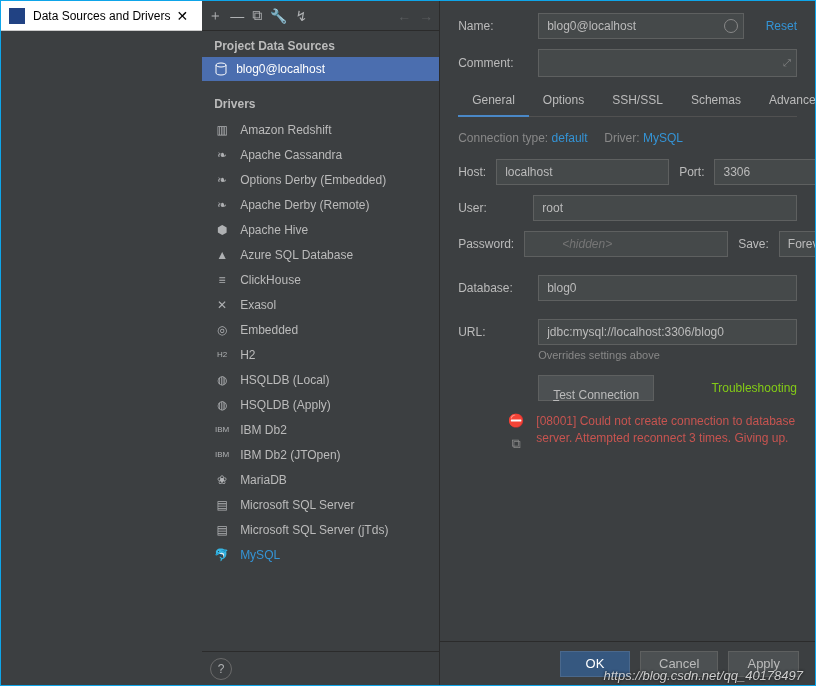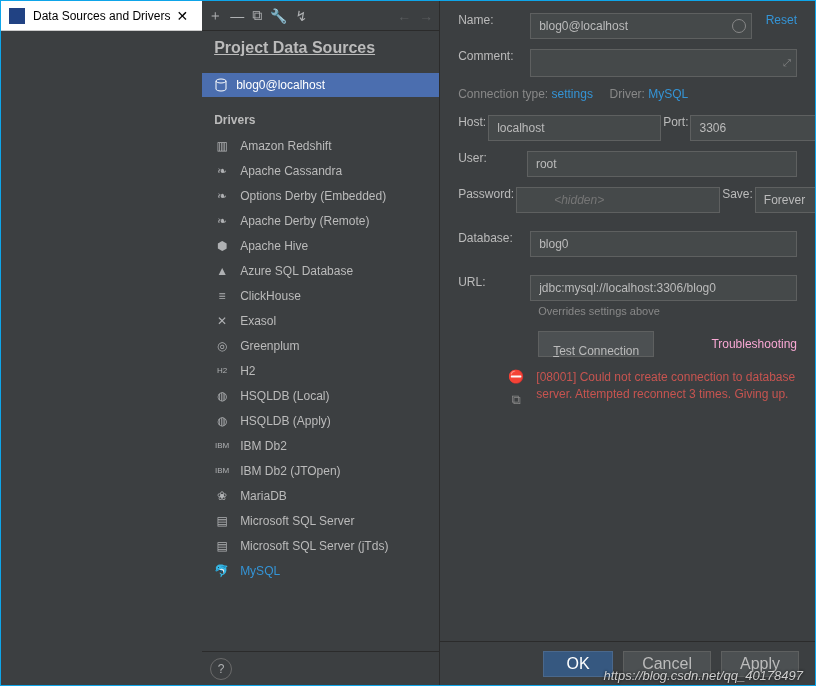--- a/index.html
+++ b/index.html
@@ -8,33 +8,33 @@
 .titlebar { height: 30px; background: #fff; display: flex; align-items: center; padding: 0 8px; color: #000; border-bottom: 1px solid #ccc; }
 .titlebar .icon { width: 16px; height: 16px; background: #214283; margin-right: 8px; }
 .titlebar .title { flex: 1; font-size: 12px; }
 .titlebar .close { font-size: 14px; cursor: pointer; padding: 0 6px; }
 .content { flex: 1; display: flex; overflow: hidden; }
 .sidebar { width: 238px; background: #3c3f41; display: flex; flex-direction: column; border-right: 1px solid #2b2b2b; }
 .toolbar { height: 30px; display: flex; align-items: center; padding: 0 6px; gap: 8px; border-bottom: 1px solid #2b2b2b; }
 .toolbar .tb-icon { color: #afb1b3; font-size: 14px; cursor: pointer; }
 .toolbar .spacer { flex: 1; }
 .toolbar .arrow { color: #5a5d5f; font-size: 14px; }
-.section-header { color: #bbbbbb; font-weight: bold; padding: 8px 12px 16px; font-size: 16px; text-decoration: underline; }
+.section-header { color: #bbbbbb; font-weight: bold; padding: 8px 12px 4px; font-size: 12px; }
 .ds-item { height: 24px; display: flex; align-items: center; padding: 0 12px; gap: 8px; cursor: pointer; font-size: 12px; }
 .ds-item.selected { background: #4b6eaf; color: #fff; }
 .ds-item .ds-icon { width: 14px; height: 14px; display: inline-block; }
 .drivers-list { flex: 1; overflow-y: auto; overflow-x: hidden; }
 .driver-item { height: 25px; display: flex; align-items: center; padding: 0 12px; gap: 10px; color: #bbbbbb; font-size: 12px; cursor: pointer; }
 .driver-item.active .label { color: #3494d6; }
 .driver-item .d-icon { width: 16px; height: 16px; display: flex; align-items: center; justify-content: center; color: #afb1b3; flex-shrink: 0; }
 .help-row { height: 34px; border-top: 1px solid #2b2b2b; display: flex; align-items: center; padding: 0 8px; }
 .help-btn { width: 22px; height: 22px; border-radius: 11px; border: 1px solid #6a6a6a; color: #afb1b3; display: flex; align-items: center; justify-content: center; cursor: pointer; font-size: 12px; }
 .main { flex: 1; display: flex; flex-direction: column; background: #3c3f41; overflow: hidden; }
 .main-body { flex: 1; padding: 12px 18px; overflow-y: auto; color: #bbbbbb; }
-.row { display: flex; align-items: flex-start; margin-bottom: 10px; gap: 2px; }
+.row { display: flex; align-items: center; margin-bottom: 10px; gap: 10px; }
 .row .lbl { width: 70px; color: #bbbbbb; font-size: 12px; }
 .row .lbl-sm { width: 38px; text-align: right; color: #bbbbbb; font-size: 12px; }
 .input { background: #45494a; border: 1px solid #5e6060; color: #bbbbbb; height: 26px; padding: 0 8px; font-size: 12px; }
 .input.name { flex: 1; position: relative; }
 .name-wrap { flex: 1; position: relative; }
 .name-wrap .circle { position: absolute; right: 6px; top: 50%; transform: translateY(-50%); width: 14px; height: 14px; border: 1.5px solid #888; border-radius: 50%; }
 .input.comment { flex: 1; height: 28px; }
 .comment-wrap { flex: 1; position: relative; }
 .comment-wrap .expand { position: absolute; right: 6px; top: 50%; transform: translateY(-50%); color: #888; font-size: 10px; }
 .reset-link { color: #3494d6; font-size: 12px; cursor: pointer; margin-left: 12px; }
@@ -48,28 +48,28 @@
 .input.user { width: 282px; }
 .input.pw { width: 282px; font-style: italic; color: #777; padding-left: 37px; }
 .select { background: #45494a; border: 1px solid #5e6060; color: #bbbbbb; height: 26px; padding: 0 22px 0 8px; font-size: 12px; width: 110px; position: relative; display: flex; align-items: center; }
 .select::after { content: "▾"; position: absolute; right: 6px; color: #999; }
 .input.db { flex: 1; max-width: 460px; }
 .input.url { flex: 1; max-width: 460px; }
 .hint { color: #888; font-size: 11px; margin-left: 80px; margin-top: -6px; margin-bottom: 14px; }
 .test-row { display: flex; align-items: center; margin-top: 8px; margin-left: 80px; }
 .test-btn { background: #4c5052; border: 1px solid #5e6060; color: #bbbbbb; height: 26px; padding: 12px 14px; font-size: 12px; cursor: pointer; }
 .test-btn .u { text-decoration: underline; }
-.trouble-link { margin-left: auto; color: #f9a8d4; font-size: 12px; cursor: pointer; }
+.trouble-link { margin-left: auto; color: #84cc16; font-size: 12px; cursor: pointer; }
 .error-block { display: flex; margin-top: 12px; margin-left: 50px; gap: 12px; font-size: 12px; }
 .error-icons { display: flex; flex-direction: column; gap: 8px; align-items: center; width: 18px; }
 .err-icon { color: #c75450; font-size: 13px; }
 .copy-icon { color: #888; font-size: 13px; }
 .error-text { color: #c75450; line-height: 1.4; max-width: 460px; }
 .footer { height: 44px; border-top: 1px solid #2b2b2b; display: flex; align-items: center; justify-content: flex-end; padding: 0 16px; gap: 10px; position: relative; }
-.btn { height: 26px; padding: 0 18px; background: #4c5052; border: 1px solid #5e6060; color: #bbbbbb; font-size: 16px; cursor: pointer; min-width: 70px; }
+.btn { height: 26px; padding: 0 18px; background: #4c5052; border: 1px solid #5e6060; color: #bbbbbb; font-size: 13px; cursor: pointer; min-width: 70px; }
 .btn.primary { background: #365880; border-color: #4a688c; color: #fff; }
 .watermark { position: absolute; right: 12px; bottom: 2px; color: #ddd; font-size: 13px; pointer-events: none; text-shadow: 0 0 3px #000; opacity: 0.9; font-style: italic; }
 .drivers-header { color: #bbbbbb; font-weight: bold; padding: 16px 12px 6px; font-size: 12px; }
 </style>
 </head>
 <body>
 
 <div class="window">
   <div class="titlebar">
     <div class="icon"></div>
@@ -126,21 +126,21 @@
           <div class="driver-item">
             <span class="d-icon" style="font-size: 12px;">≡</span>
             <span class="label">ClickHouse</span>
           </div>
           <div class="driver-item">
             <span class="d-icon" style="font-size: 12px;">✕</span>
             <span class="label">Exasol</span>
           </div>
           <div class="driver-item">
             <span class="d-icon" style="font-size: 12px;">◎</span>
-            <span class="label">Greenplum</span>
+            <span class="label">Embedded</span>
           </div>
           <div class="driver-item">
             <span class="d-icon" style="font-size: 8px;">H2</span>
             <span class="label">H2</span>
           </div>
           <div class="driver-item">
             <span class="d-icon" style="font-size: 12px;">◍</span>
             <span class="label">HSQLDB (Local)</span>
           </div>
           <div class="driver-item">
@@ -186,23 +186,30 @@
           </div>
           <span class="reset-link">Reset</span>
         </div>
         <div class="row">
           <div class="lbl">Comment:</div>
           <div class="comment-wrap">
             <input class="input comment" style="width: 100%;">
             <span class="expand">⤢</span>
           </div>
         </div>
+        <div class="tabs" id="tabs">
+            <div class="tab active">General</div>
+            <div class="tab">Options</div>
+            <div class="tab">SSH/SSL</div>
+            <div class="tab">Schemas</div>
+            <div class="tab">Advanced</div>
+          </div>
         <div class="conn-row">
           <span>Connection type:</span>
-          <span class="link">settings</span>
+          <span class="link">default</span>
           &nbsp;&nbsp;&nbsp;
           <span>Driver:</span>
           <span class="link">MySQL</span>
         </div>
         <div class="row">
           <div class="lbl">Host:</div>
           <input class="input host" value="localhost" style="">
           <div class="lbl-sm">Port:</div>
           <input class="input port" value="3306" style="">
         </div>

